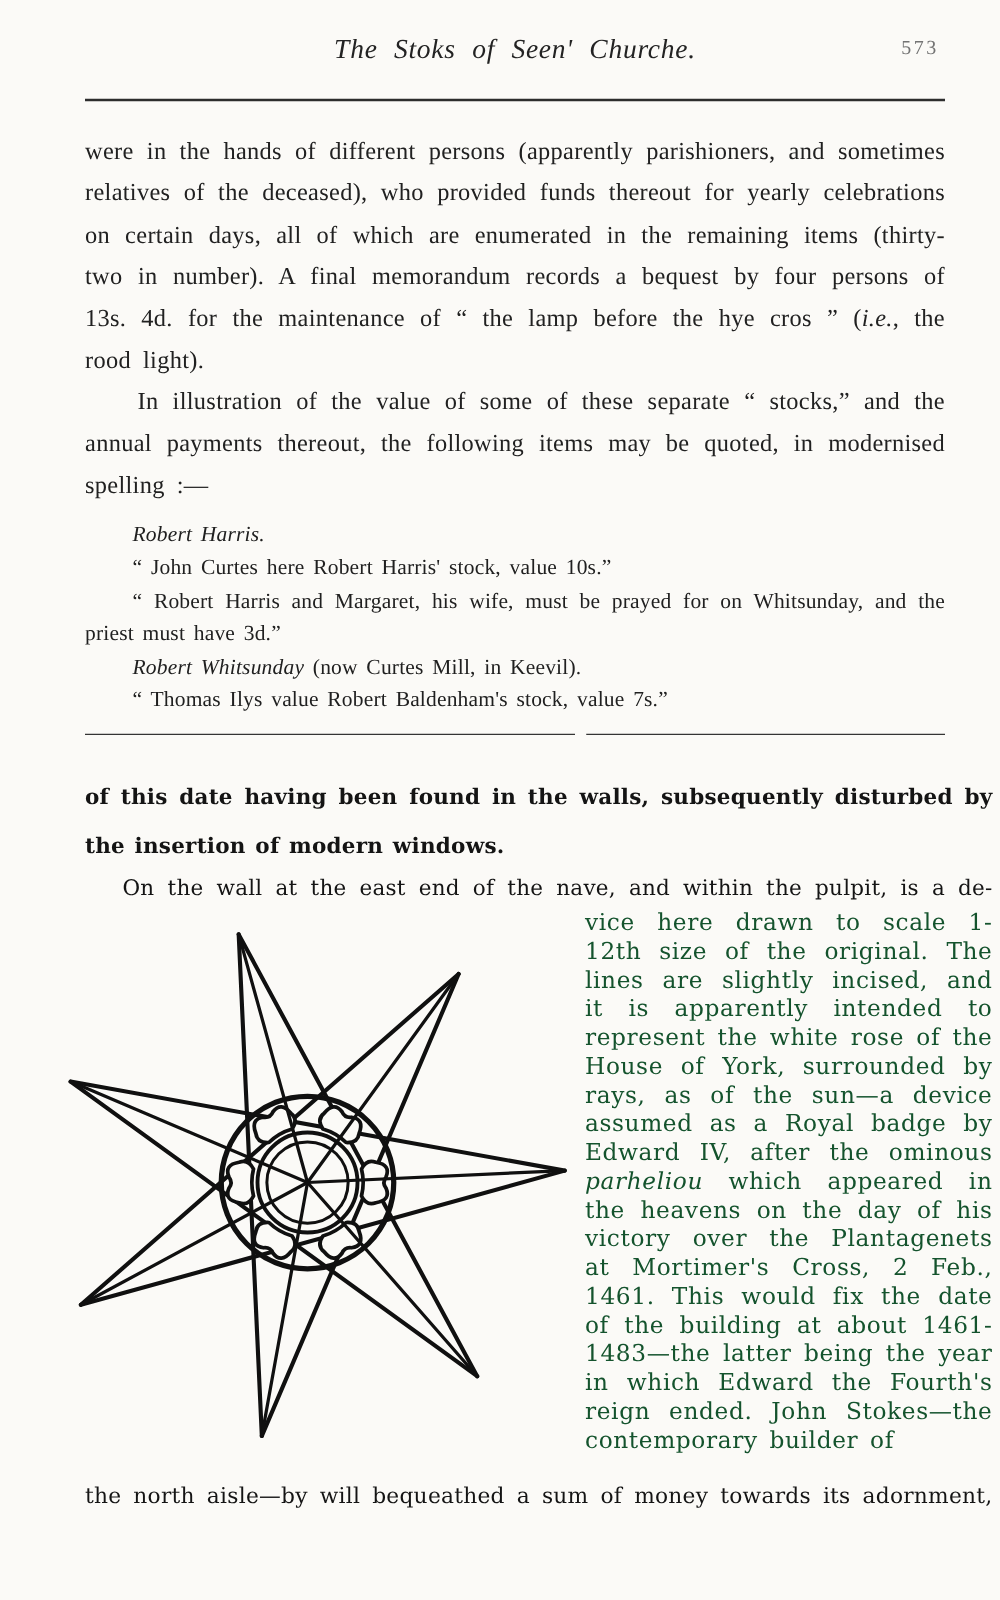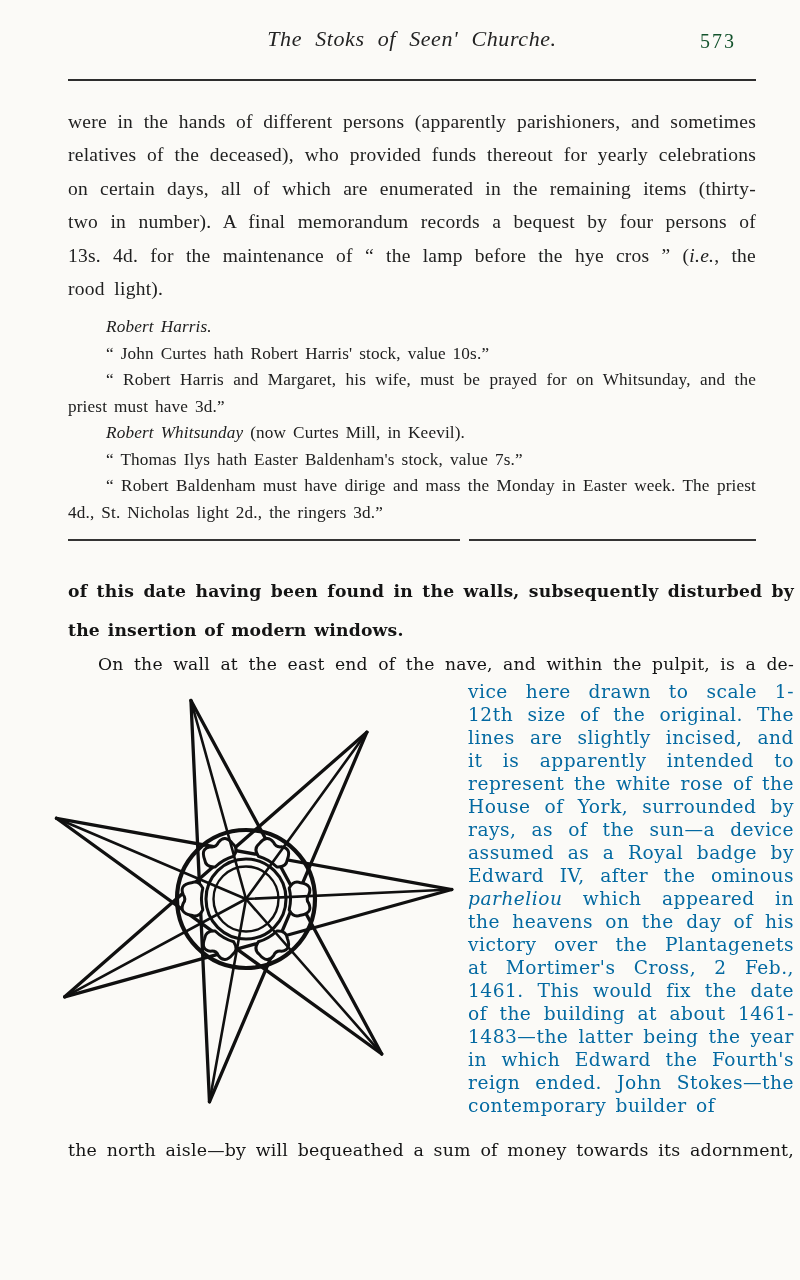--- a/index.html
+++ b/index.html
@@ -10,21 +10,21 @@
     font-family:"Liberation Serif", serif;
     overflow:hidden;
   }
   .page{padding:16px 44px 0 68px;position:relative;}
 
   
   .hdr{position:relative;text-align:center;padding-top:10px;height:38px;}
   .hdr .title{
     font-style:italic;font-size:22px;letter-spacing:0.6px;word-spacing:7px;color:#232323;
   }
-  .hdr .pageno{position:absolute;right:20px;top:14px;font-size:20px;letter-spacing:2px;color:#14532d;}
+  .hdr .pageno{position:absolute;right:5px;top:14px;font-size:16px;letter-spacing:2px;color:#737373;}
   .rule1{height:2px;background:#2d2d2d;margin-top:15px;}
 
   
   .body1{font-size:19.5px;line-height:33.4px;text-align:justify;letter-spacing:0.25px;word-spacing:4.5px;color:#212121;}
   .p1{margin:24px 0 0 0;}
   .p2{margin:0;text-indent:42px;}
   .quotes{margin-top:9px;font-size:17.2px;line-height:26.5px;letter-spacing:0.15px;word-spacing:2.5px;color:#202020;}
   .quotes p{margin:0;text-indent:38px;text-align:justify;}
   .nm{font-style:italic;margin-top:16px;}
 
@@ -36,47 +36,47 @@
 
   
   .lower{font-family:"DejaVu Serif", serif;color:#141414;margin-right:-38px;}
   .pa{margin:31px 0 0 0;font-size:17.2px;line-height:39px;text-align:justify;word-spacing:1.5px;letter-spacing:0.2px;font-weight:bold;}
   .pb{margin:1px 0 0 0;font-size:17.2px;line-height:27.4px;text-indent:30px;text-align:justify;text-align-last:justify;letter-spacing:0.2px;}
   .wrap{position:relative;height:456px;}
   .star{position:absolute;left:-34px;top:2px;}
   .col{
     position:absolute;left:400px;right:0;top:1px;
     font-size:18.6px;line-height:23px;text-align:justify;
-    word-spacing:3px;letter-spacing:0.5px;margin:0;color:#0369a1;
+    word-spacing:3px;letter-spacing:0.5px;margin:0;color:#14532d;
   }
   .col .em{font-style:italic;}
   .pend{margin:2px 0 0 0;font-size:17.4px;line-height:27px;text-align:justify;text-align-last:justify;letter-spacing:0.2px;}
 </style>
 </head>
 <body>
 
 <div class="page">
 
   <div class="hdr">
     <span class="title">The Stoks of Seen' Churche.</span>
     <span class="pageno">573</span>
   </div>
   <div class="rule1"></div>
 
   <div class="body1">
     <p class="p1"><span>were in the hands of different persons (apparently parishioners, and sometimes relatives of the deceased), who provided funds thereout for yearly celebrations on certain days, all of which are enumerated in the remaining items (thirty-two in number).  A final memorandum records a bequest by four persons of 13s. 4d. for the maintenance of “ the lamp before the hye cros ” (</span><span class="nm">i.e.</span><span>, the rood light).</span></p>
+    <p class="p2">In illustration of the value of some of these separate “ stocks,” and the annual payments thereout, the following items may be quoted, in modernised spelling :—</p>
   </div>
 
   <div class="quotes">
     <p><span class="nm">Robert Harris.</span></p>
-    <p>“ John Curtes hath Robert Harris' stock, value 10s.”</p>
+    <p>“ John Curtes here Robert Harris' stock, value 10s.”</p>
     <p>“ Robert Harris and Margaret, his wife, must be prayed for on Whitsunday, and the priest must have 3d.”</p>
     <p><span class="nm">Robert Whitsunday</span><span> (now Curtes Mill, in Keevil).</span></p>
-    <p>“ Thomas Ilys hath Easter Baldenham's stock, value 7s.”</p>
-    <p>“ Robert Baldenham must have dirige and mass the Monday in Easter week.  The priest 4d., St. Nicholas light 2d., the ringers 3d.”</p>
+    <p>“ Thomas Ilys value Robert Baldenham's stock, value 7s.”</p>
   </div>
 
   <div class="rule2">
     <span class="seg a"></span>
     <span class="seg b"></span>
   </div>
 
   <div class="lower">
     <p class="pa">of this date having been found in the walls, subsequently disturbed by the insertion of modern windows.</p>
     <p class="pb">On the wall at the east end of the nave, and within the pulpit, is a de-</p>

